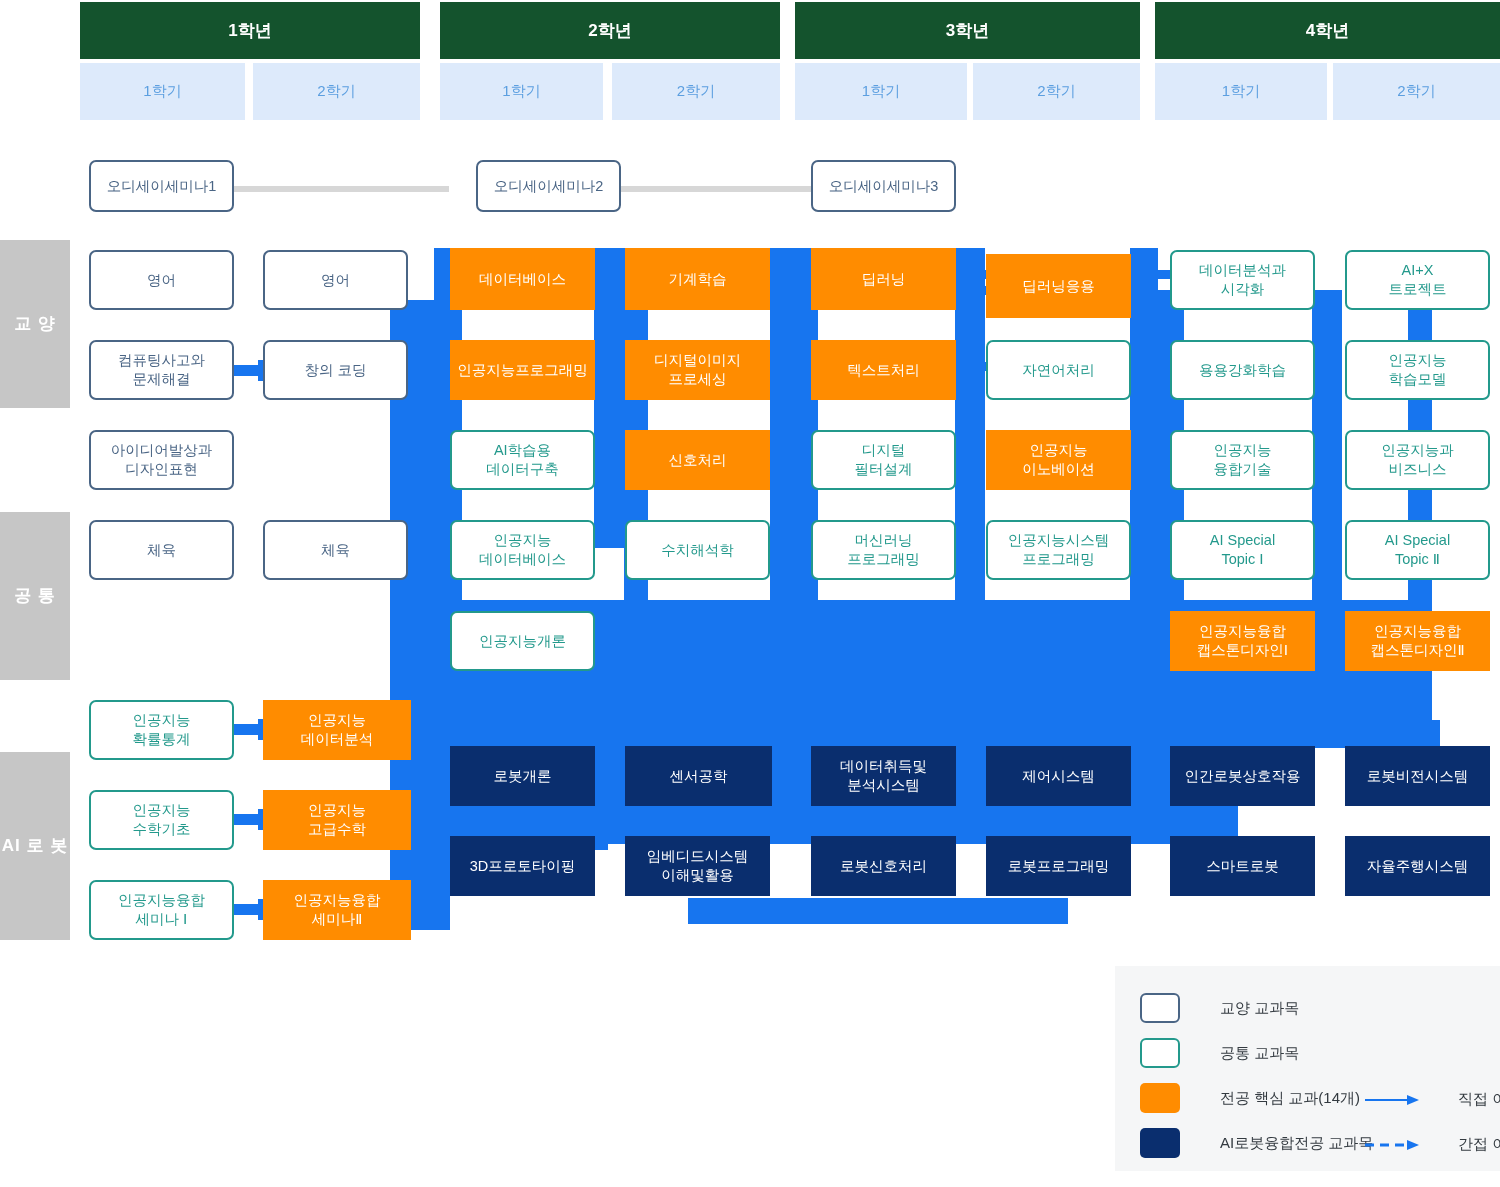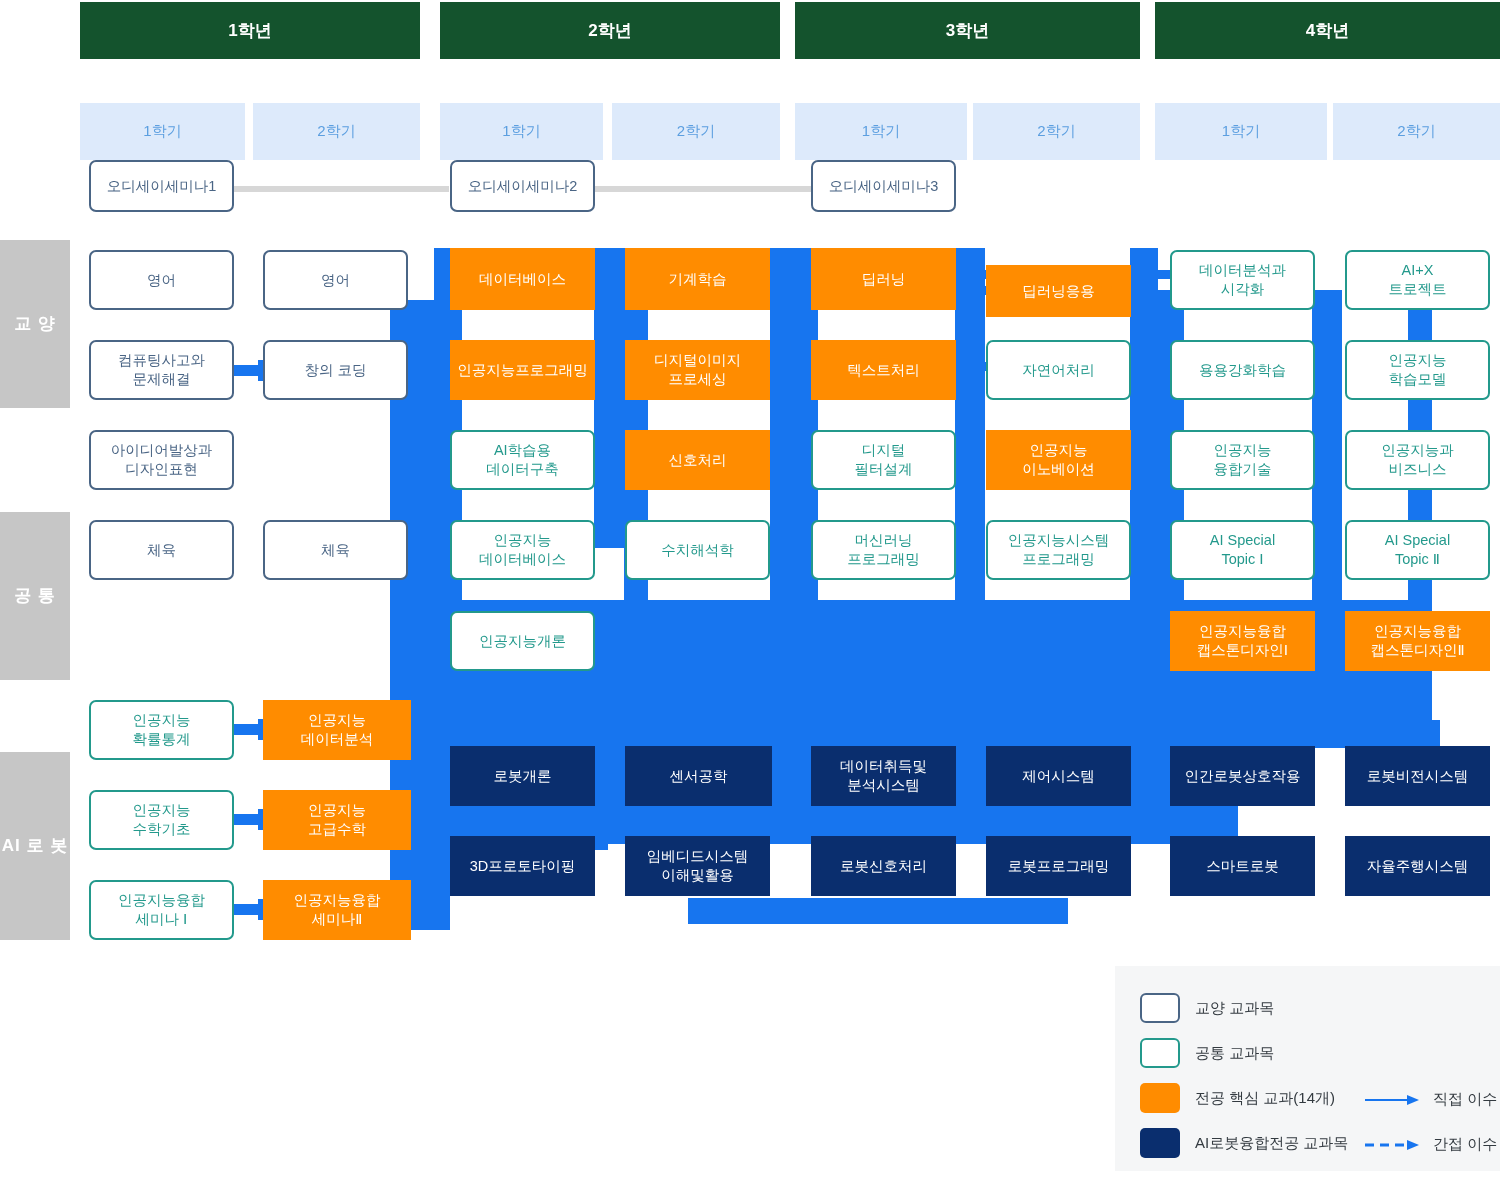--- a/index.html
+++ b/index.html
@@ -22,21 +22,21 @@
     font-weight: bold;
     display: flex; align-items: center; justify-content: center;
     height: 57px; top: 2px;
   }
   .sem-head {
     position: absolute;
     background: #ddeafb;
     color: #5c9fe0;
     font-size: 15px;
     display: flex; align-items: center; justify-content: center;
-    height: 57px; top: 63px; margin-top: 40px;
+    height: 57px; top: 63px;
   }
 
   
   .cat {
     position: absolute;
     left: 0; width: 70px;
     background: #c6c6c6;
     color: #ffffff;
     font-size: 17px;
     font-weight: bold;
@@ -82,21 +82,21 @@
   }
 
   
   #legend {
     position: absolute;
     left: 1115px; top: 966px;
     width: 385px; height: 205px;
     background: #f5f6f7;
     z-index: 5;
   }
-  .lg-row { position: absolute; display: flex; align-items: center; }
+  .lg-row { position: absolute; display: flex; align-items: center; gap: 25px; }
   .lg-sw { width: 40px; height: 30px; }
   .lg-sw.gyoyang  { background:#fff; border:2px solid #4a6585; border-radius:6px; }
   .lg-sw.gongtong { background:#fff; border:2px solid #23998c; border-radius:6px; }
   .lg-sw.core     { background:#ff8c00; border-radius:5px; }
   .lg-sw.major    { background:#0a2e6e; border-radius:5px; }
   .lg-lbl { margin-left: 15px; font-size: 15px; color: #333a40; white-space: nowrap; }
   .lg-arrow-lbl { font-size: 15px; color: #333a40; white-space: nowrap; margin-left: 12px; }
   .arrow-wrap { width: 56px; height: 14px; position: relative; }
 </style>
 </head>
@@ -170,21 +170,21 @@
     <div class="conn" style="left:955px;top:270px;width:38px;height:9px"></div>
     <div class="conn" style="left:955px;top:286px;width:38px;height:9px"></div>
     <div class="conn" style="left:1130px;top:270px;width:46px;height:9px"></div>
 
     <div class="conn" style="left:594px;top:362px;width:36px;height:9px"></div>
     <div class="conn" style="left:594px;top:378px;width:36px;height:9px"></div>
     <div class="conn" style="left:955px;top:362px;width:34px;height:9px"></div>
   </div>
 
   <div class="box gyoyang" style="left:89px;top:160px;width:145px;height:52px">오디세이세미나1</div>
-  <div class="box gyoyang" style="left:450px;top:160px;width:145px;height:52px">오디세이세미나2</div>
+  <div class="box gyoyang" style="left:476px;top:160px;width:145px;height:52px">오디세이세미나2</div>
   <div class="box gyoyang" style="left:811px;top:160px;width:145px;height:52px">오디세이세미나3</div>
 
   <div class="box gyoyang" style="left:89px;top:250px;width:145px;height:60px">영어</div>
   <div class="box gyoyang" style="left:89px;top:340px;width:145px;height:60px">컴퓨팅사고와<br>문제해결</div>
   <div class="box gyoyang" style="left:89px;top:430px;width:145px;height:60px">아이디어발상과<br>디자인표현</div>
   <div class="box gyoyang" style="left:89px;top:520px;width:145px;height:60px">체육</div>
   <div class="box gongtong" style="left:89px;top:700px;width:145px;height:60px">인공지능<br>확률통계</div>
   <div class="box gongtong" style="left:89px;top:790px;width:145px;height:60px">인공지능<br>수학기초</div>
   <div class="box gongtong" style="left:89px;top:880px;width:145px;height:60px">인공지능융합<br>세미나 Ⅰ</div>
 
@@ -210,21 +210,21 @@
   <div class="box major" style="left:625px;top:746px;width:147px;height:60px">센서공학</div>
   <div class="box major" style="left:625px;top:836px;width:145px;height:60px">임베디드시스템<br>이해및활용</div>
 
   <div class="box core" style="left:811px;top:248px;width:145px;height:62px">딥러닝</div>
   <div class="box core" style="left:811px;top:340px;width:145px;height:60px">텍스트처리</div>
   <div class="box gongtong" style="left:811px;top:430px;width:145px;height:60px">디지털<br>필터설계</div>
   <div class="box gongtong" style="left:811px;top:520px;width:145px;height:60px">머신러닝<br>프로그래밍</div>
   <div class="box major" style="left:811px;top:746px;width:145px;height:60px">데이터취득및<br>분석시스템</div>
   <div class="box major" style="left:811px;top:836px;width:145px;height:60px">로봇신호처리</div>
 
-  <div class="box core" style="left:986px;top:265px;width:145px;height:52px">딥러닝응용</div>
+  <div class="box core" style="left:986px;top:254px;width:145px;height:64px">딥러닝응용</div>
   <div class="box gongtong" style="left:986px;top:340px;width:145px;height:60px">자연어처리</div>
   <div class="box core" style="left:986px;top:430px;width:145px;height:60px">인공지능<br>이노베이션</div>
   <div class="box gongtong" style="left:986px;top:520px;width:145px;height:60px">인공지능시스템<br>프로그래밍</div>
   <div class="box major" style="left:986px;top:746px;width:145px;height:60px">제어시스템</div>
   <div class="box major" style="left:986px;top:836px;width:145px;height:60px">로봇프로그래밍</div>
 
   <div class="box gongtong" style="left:1170px;top:250px;width:145px;height:60px">데이터분석과<br>시각화</div>
   <div class="box gongtong" style="left:1170px;top:340px;width:145px;height:60px">용용강화학습</div>
   <div class="box gongtong" style="left:1170px;top:430px;width:145px;height:60px">인공지능<br>융합기술</div>
   <div class="box gongtong" style="left:1170px;top:520px;width:145px;height:60px">AI Special<br>Topic Ⅰ</div>

